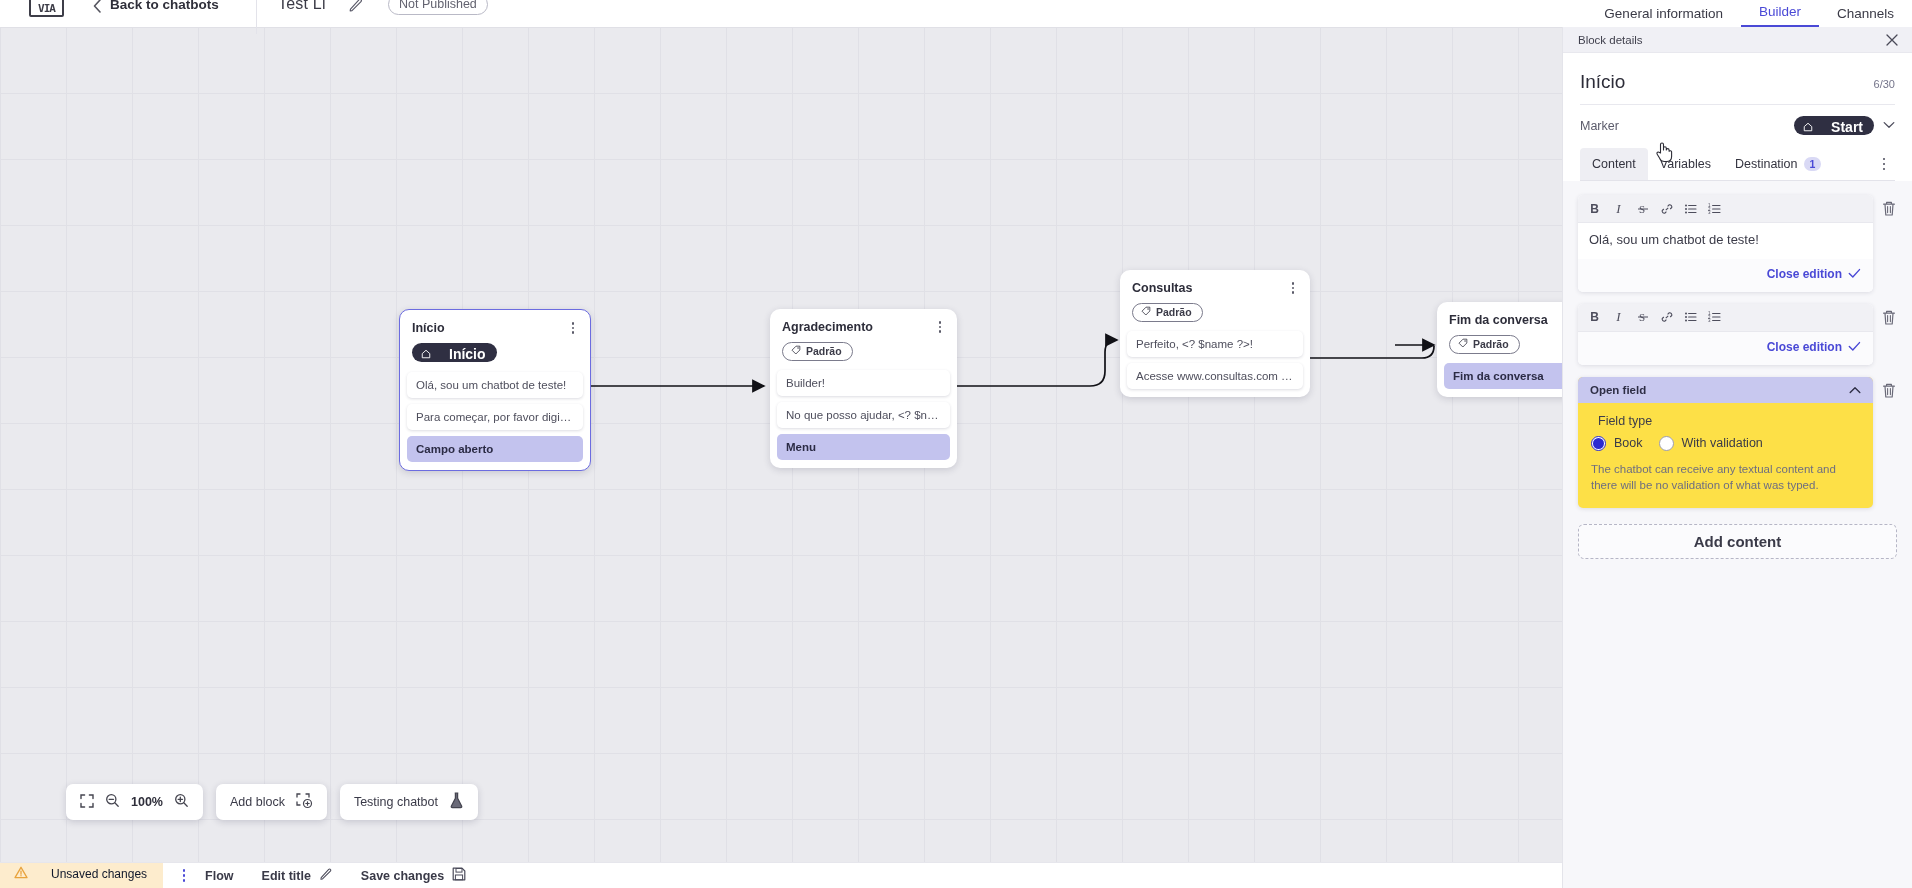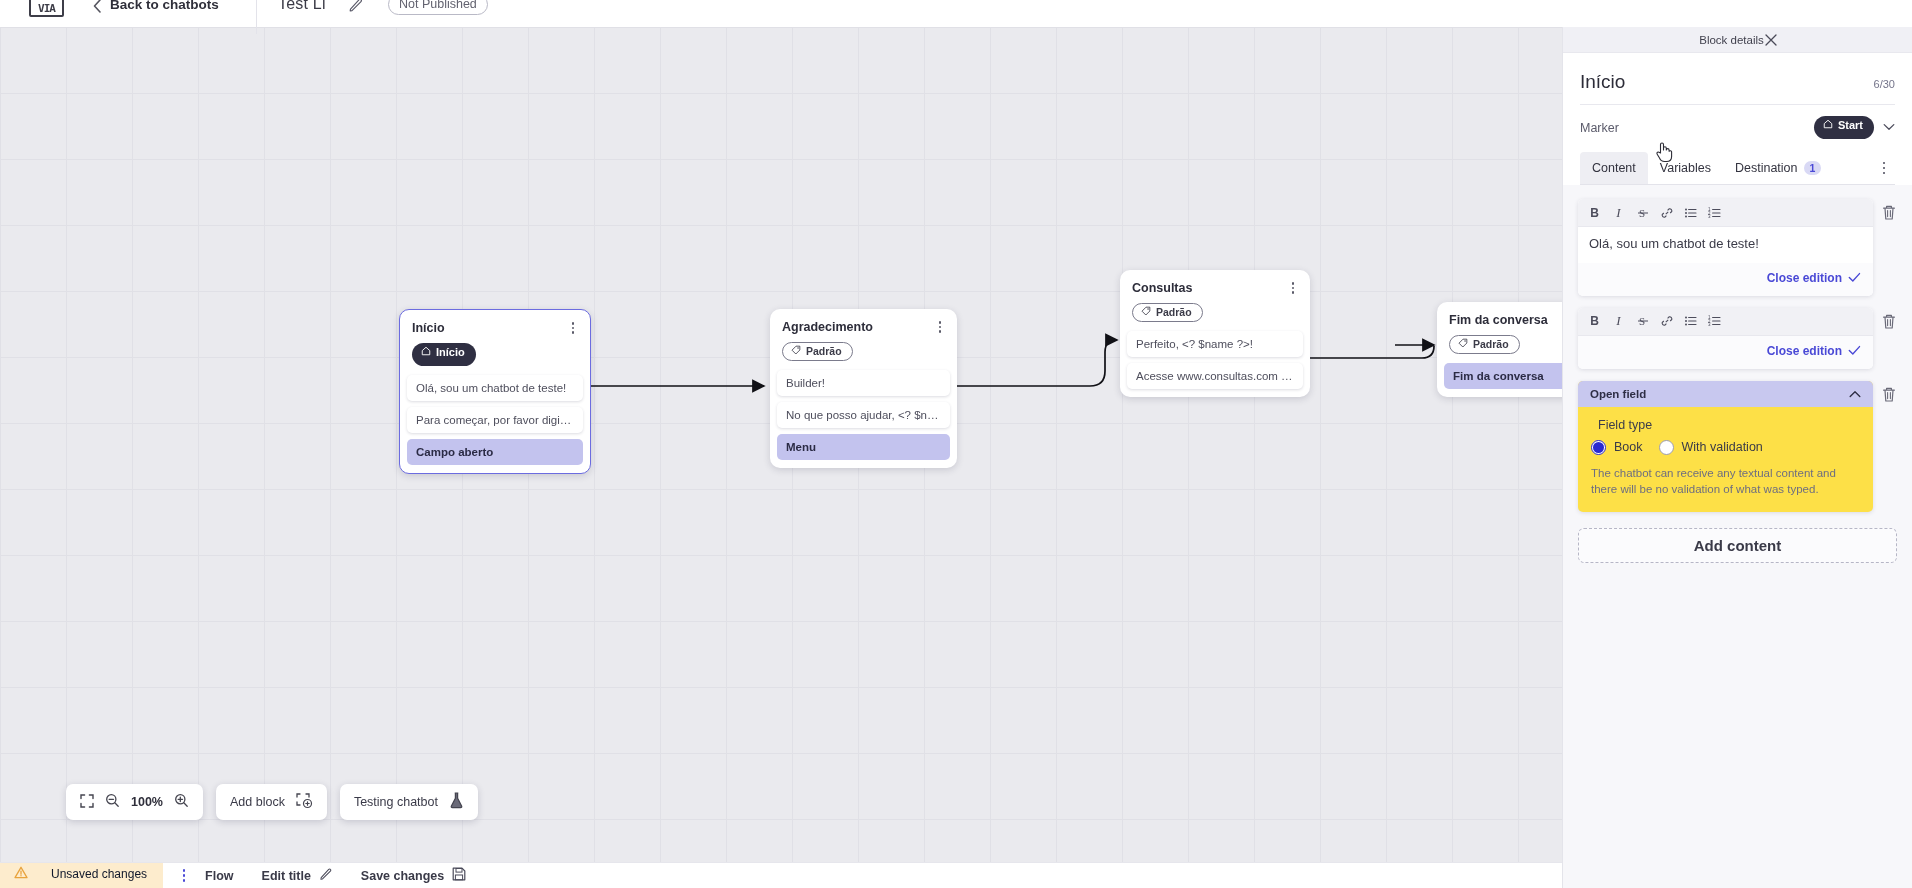--- a/index.html
+++ b/index.html
@@ -93,24 +93,24 @@
   .block-head { padding: 11px 12px 0 12px; position: relative; }
   .block-title { font-size: 12.5px; font-weight: 700; color: #2d2d3a; }
   .block-kebab {
     position: absolute; right: 10px; top: 10px;
     width: 14px; height: 16px; cursor: pointer;
     display: flex; flex-direction: column; align-items: center;
     justify-content: space-between; padding: 2px 0;
   }
   .block-kebab i { width: 2.6px; height: 2.6px; border-radius: 50%; background: #5a5a68; display:block;}
   .tag-start {
-    display: inline-flex; align-items: center; gap: 5px;
+    display: inline-flex; align-items: center; gap: 18px;
     background: #2f2f42; color: #fff;
-    border-radius: 12px; padding: 3px 11px 8px 9px;
-    font-size: 11px; font-weight: 700; margin-top: 8px;
+    border-radius: 12px; padding: 3px 11px 0 9px;
+    font-size: 14px; font-weight: 700; margin-top: 8px;
   }
   .tag-padrao {
     display: inline-flex; align-items: center; gap: 5px;
     border: 1px solid #7b7b8c; color: #3b3b48; background:#fff;
     border-radius: 12px; padding: 2px 10px 3px 8px;
     font-size: 10.5px; font-weight: 600; margin-top: 8px;
   }
   .msg-list { margin-top: 9px; padding: 0 7px; display: flex; flex-direction: column; gap: 6px; }
   .msg {
     background: #ffffff; border-radius: 5px;
@@ -160,21 +160,21 @@
   
   .right-panel {
     position: absolute; top: 27px; right: 0;
     width: 350px; height: 861px;
     background: #fbfbfd;
     border-left: 1px solid #e4e4ea;
     display: flex; flex-direction: column;
   }
   .panel-topbar {
     height: 26px; background: #f0f0f5;
-    display: flex; align-items: center; justify-content: center;
+    display: flex; align-items: center; justify-content: space-between;
     padding: 0 13px 0 15px; border-bottom: 1px solid #e8e8ee;
   }
   .panel-topbar-label { font-size: 11.5px; color: #3f3f4c; }
   .close-x { width: 14px; height: 14px; cursor: pointer; }
 
   .panel-body { background: #ffffff; padding: 0 17px; }
   .panel-title-row {
     display: flex; align-items: baseline; justify-content: space-between;
     padding-top: 18px; padding-bottom: 11px;
     border-bottom: 1px solid #e8e8ee;
@@ -294,20 +294,25 @@
   <div class="back-label">Back to chatbots</div>
   <div class="hdr-divider"></div>
   <div class="bot-title">Test Li</div>
   <div class="pencil-hdr">
     <svg width="16" height="16" viewBox="0 0 16 16">
         <path d="M2.5 12.2 L2.2 14.0 L4.0 13.6 L13.0 4.6 C13.6 4.0 13.6 3.2 13.0 2.7 C12.5 2.1 11.7 2.1 11.1 2.7 Z" stroke="#5b5b6a" stroke-width="1.2" fill="none" stroke-linejoin="round"></path>
       </svg>
   </div>
   <div class="badge-notpub">Not Published</div>
 
+  <div class="nav-tabs">
+    <div class="nav-tab">General information</div>
+    <div class="nav-tab active">Builder</div>
+    <div class="nav-tab">Channels</div>
+  </div>
 </div>
 
 <div class="canvas">
 
   <svg class="canvas-edges" width="1562" height="835">
     <defs>
       <marker id="arrow" markerWidth="9" markerHeight="9" refX="7" refY="4" orient="auto">
         <path d="M0,0 L8,4 L0,8 z" fill="#111116"></path>
       </marker>
     </defs>

